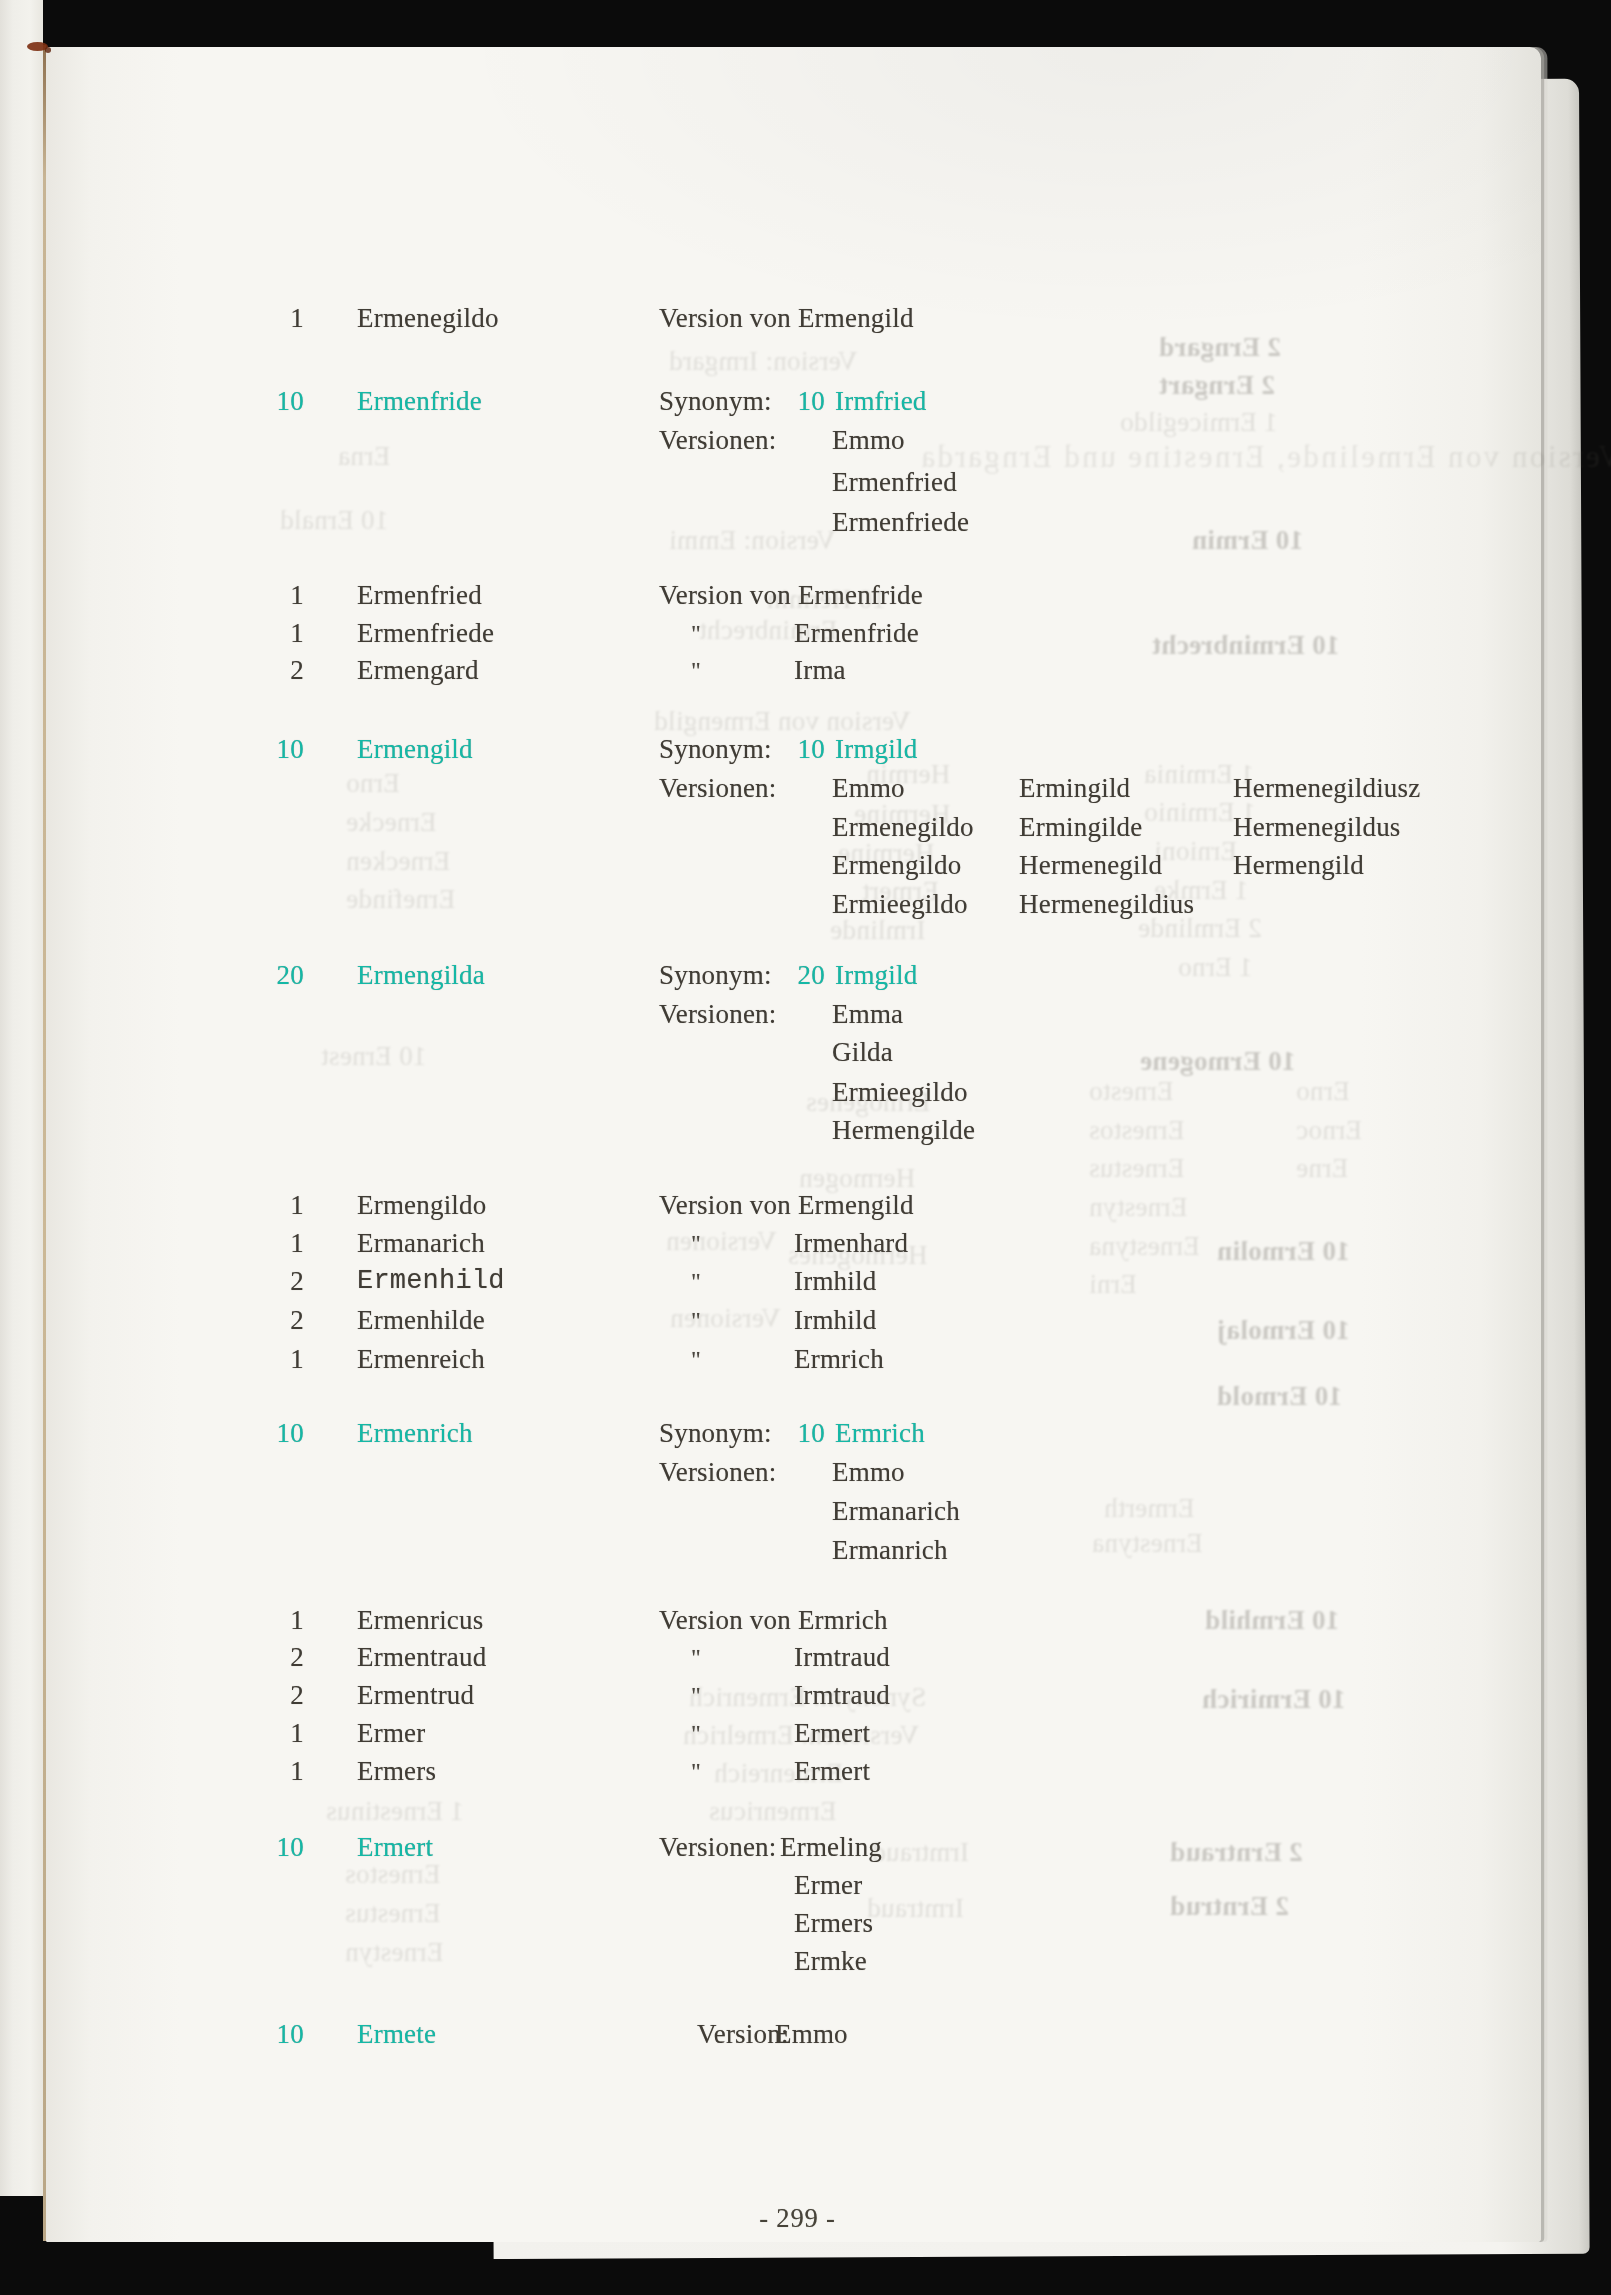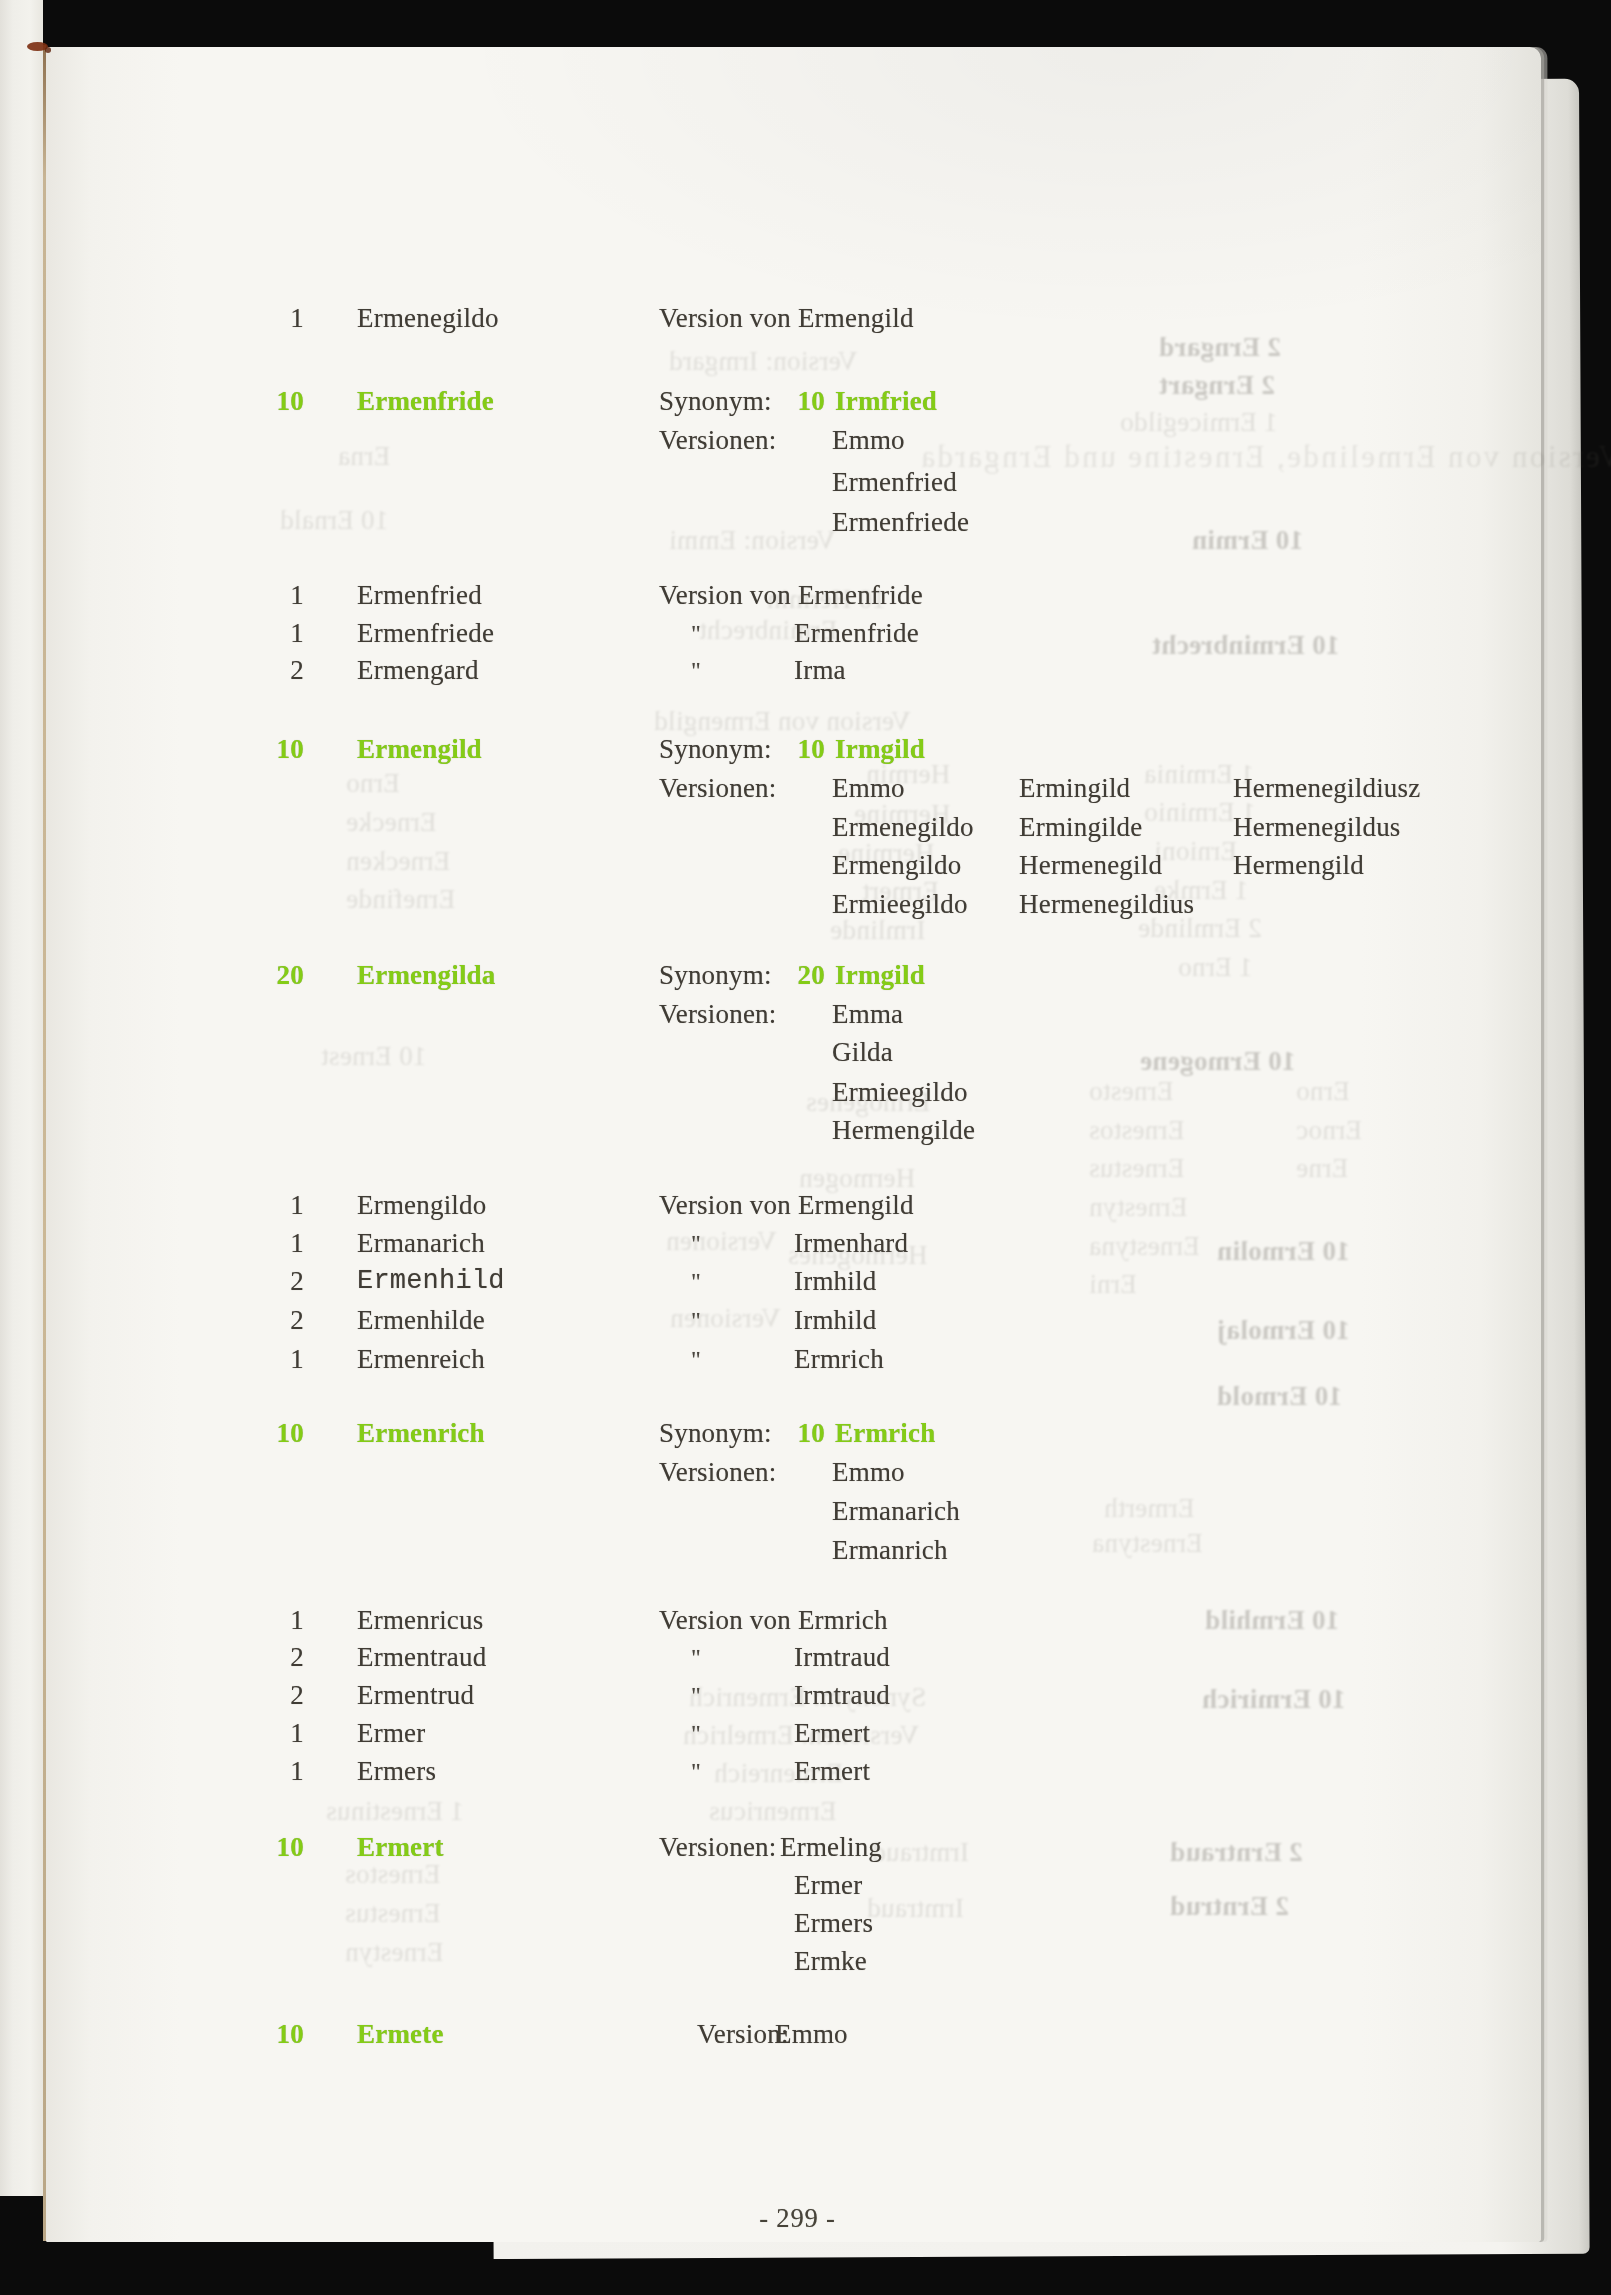--- a/index.html
+++ b/index.html
@@ -21,21 +21,21 @@
       linear-gradient(90deg,#e9e7e1 0,#f3f2ed 3%,#f7f6f2 9%,#f7f6f2 88%,#f2f1ec 96%,#e6e5df 100%);
     border-radius:2.4px 11.3px 4px 1.6px;
     box-shadow:3.2px 0 0 rgba(165,163,157,0.65), 6.4px 0 0 rgba(215,213,208,0.5);}
   #rust-spot{position:absolute;left:27px;top:42px;width:21px;height:8.9px;border-radius:50%;
     background:#7c2e11;filter:blur(0.6px);opacity:0.9;}
   #rust-spot2{position:absolute;left:45px;top:47px;width:6.4px;height:5.6px;border-radius:50%;
     background:#5e220b;filter:blur(0.5px);opacity:0.8;}
   #content{position:absolute;left:0;top:0;width:1611px;height:2295px;}
   .cell{position:absolute;font-size:27px;line-height:27px;color:#403c35;letter-spacing:0.2px;
     text-shadow:0 0 0.8px rgba(64,60,53,0.45);white-space:nowrap;}
-  .cell.b{font-weight:bold;color:#84cc16;}
+  .cell.b{font-weight:normal;color:#14b8a6;}
   .cell.r{text-align:right;}
   .cell.ditto{font-size:24px;color:#4a463f;}
   .ghost{position:absolute;font-size:27px;line-height:27px;white-space:nowrap;
     transform:scaleX(-1);color:#6e6b63;opacity:0.17;filter:blur(1px);letter-spacing:0.3px;}
   .ghost.strong{opacity:0.30;filter:blur(0.8px);font-weight:bold;color:#635f57;}
   .ghost.long{font-size:31px;letter-spacing:2.4px;opacity:0.14;}
   #page-number{position:absolute;left:709px;top:2203px;width:177px;text-align:center;
     font-size:26.6px;color:#474339;letter-spacing:0.8px;text-shadow:0 0 0.8px rgba(64,60,53,0.45);}
 </style>
 </head>

